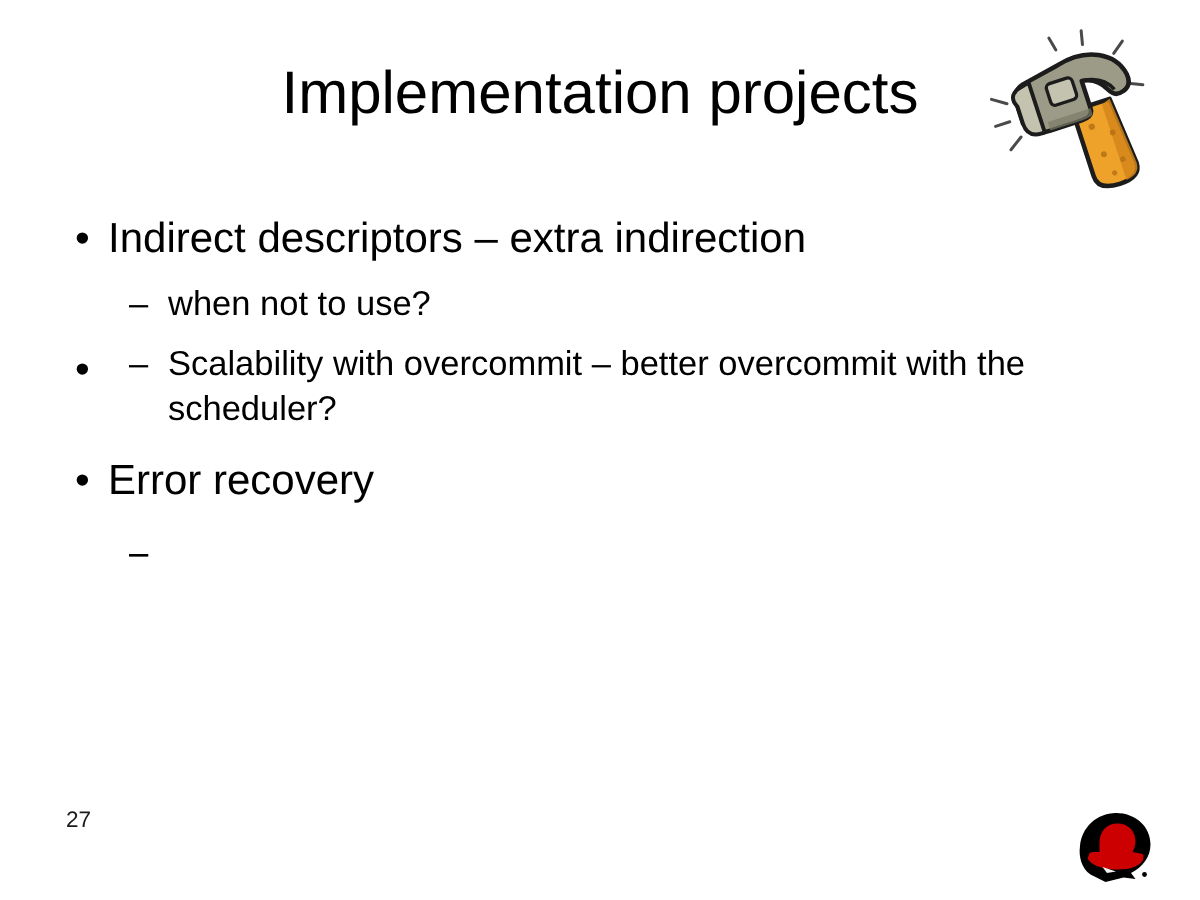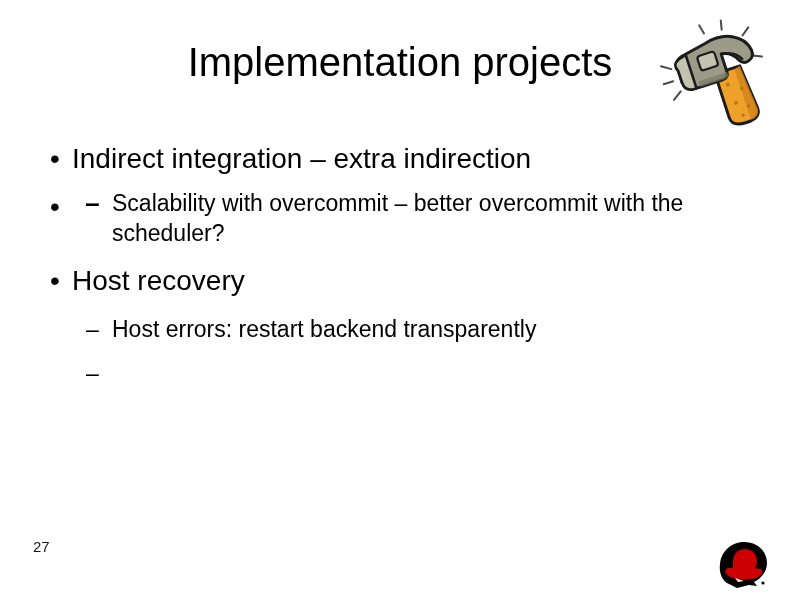--- a/index.html
+++ b/index.html
@@ -76,21 +76,21 @@
   .bullet-l2.wide { max-width: 690px; }
 
   
   .group-2 { margin-top: 10px; }
   .group-3 { margin-top: 14px; }
   .group-3 .bullet-l2 { margin-top: 14px; margin-bottom: 14px; }
 
   
   .page-number {
     position: absolute;
-    left: 33px;
+    left: 44px;
     top: 538px;
     font-size: 15px;
     line-height: 18px;
     color: #1a1a1a;
   }
 
   
   .hammer-art {
     position: absolute;
     left: 657px;
@@ -165,45 +165,45 @@
         <path d="M40 60 L70 60 L70 64 Q70 66 62 66 L40 66 Z" fill="#7a7a68" opacity="0.7"></path>
       </g>
     </svg>
   </div>
 
   <div class="body-list">
 
     <div class="bullet-group group-1">
       <div class="bullet-l1">
         <span class="marker">•</span>
-        <span>Indirect integration – extra indirection</span>
+        <span>Indirect descriptors – extra indirection</span>
       </div>
       <div class="bullet-l2">
         <span class="marker">–</span>
+        <span>when not to use?</span>
       </div>
     </div>
 
     <div class="bullet-group group-2">
       <div class="bullet-l1">
         <span class="marker">•</span>
       </div>
       <div class="bullet-l2 wide">
         <span class="marker">–</span>
         <span>Scalability with overcommit – better overcommit with the scheduler?</span>
       </div>
     </div>
 
     <div class="bullet-group group-3">
       <div class="bullet-l1">
         <span class="marker">•</span>
-        <span>Host recovery</span>
+        <span>Error recovery</span>
       </div>
       <div class="bullet-l2">
         <span class="marker">–</span>
-        <span>Host errors: restart backend transparently</span>
       </div>
       <div class="bullet-l2">
         <span class="marker">–</span>
       </div>
     </div>
 
   </div>
 
   <div class="page-number">27</div>
 

